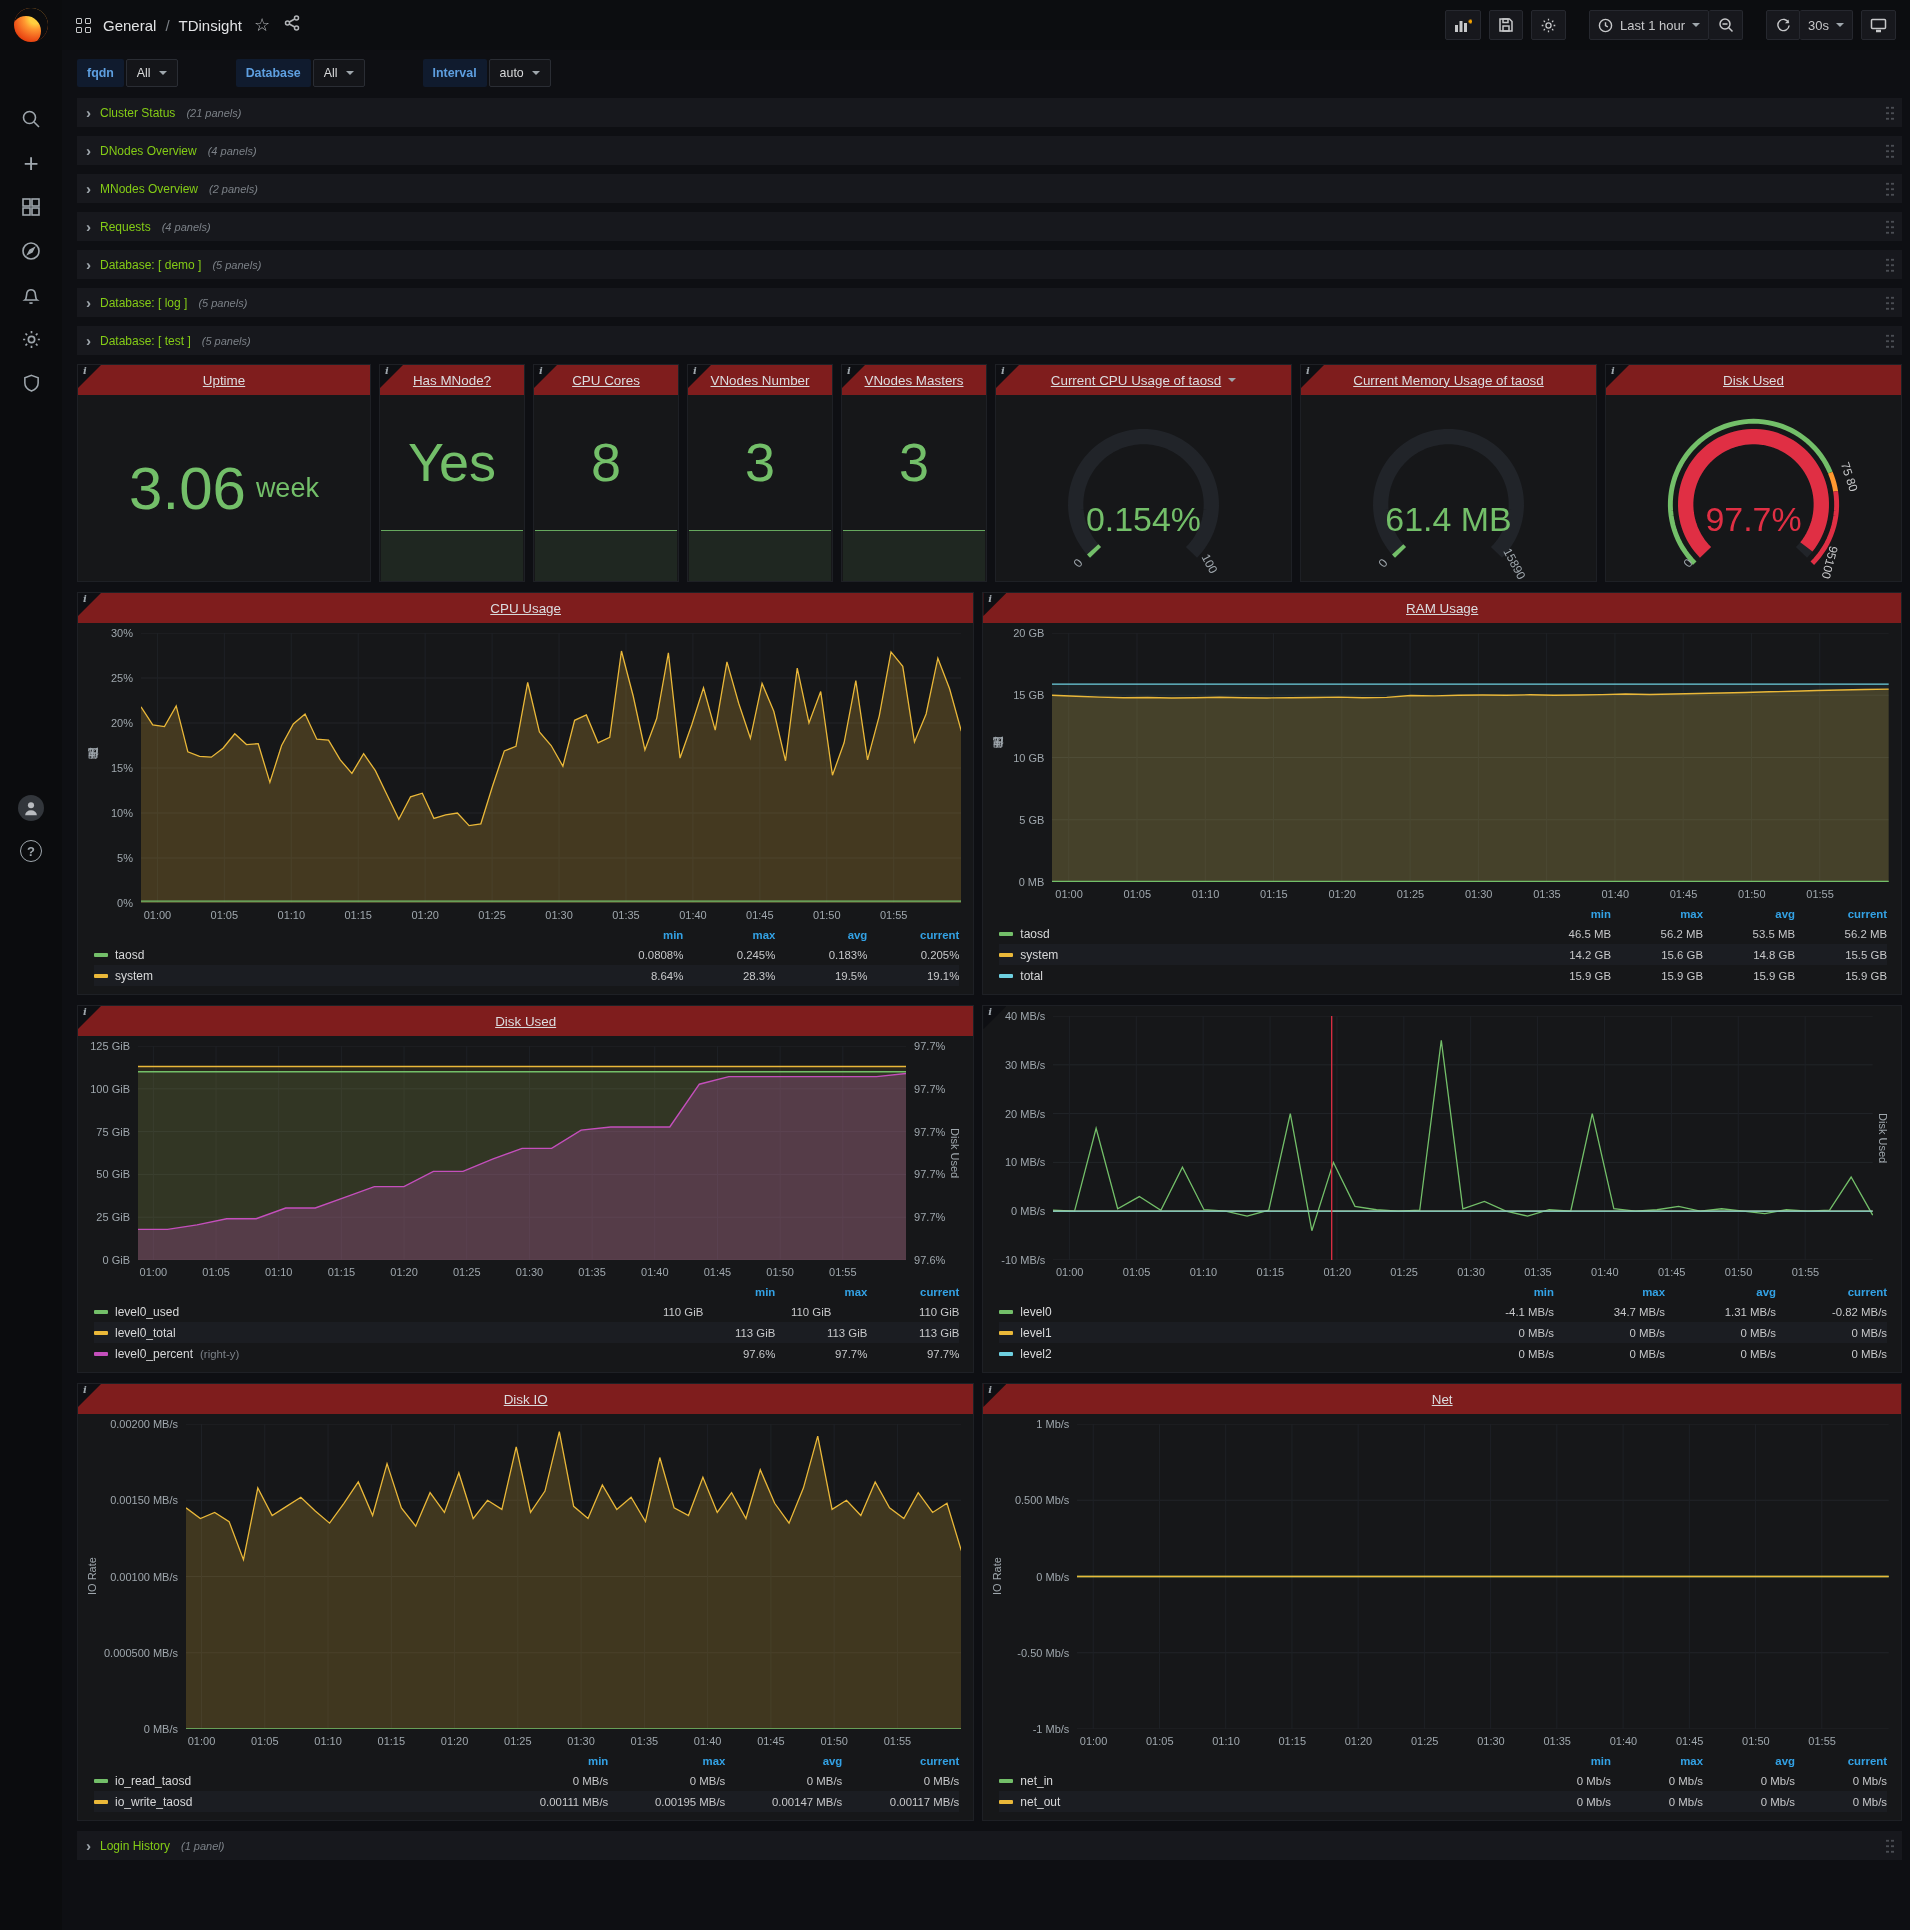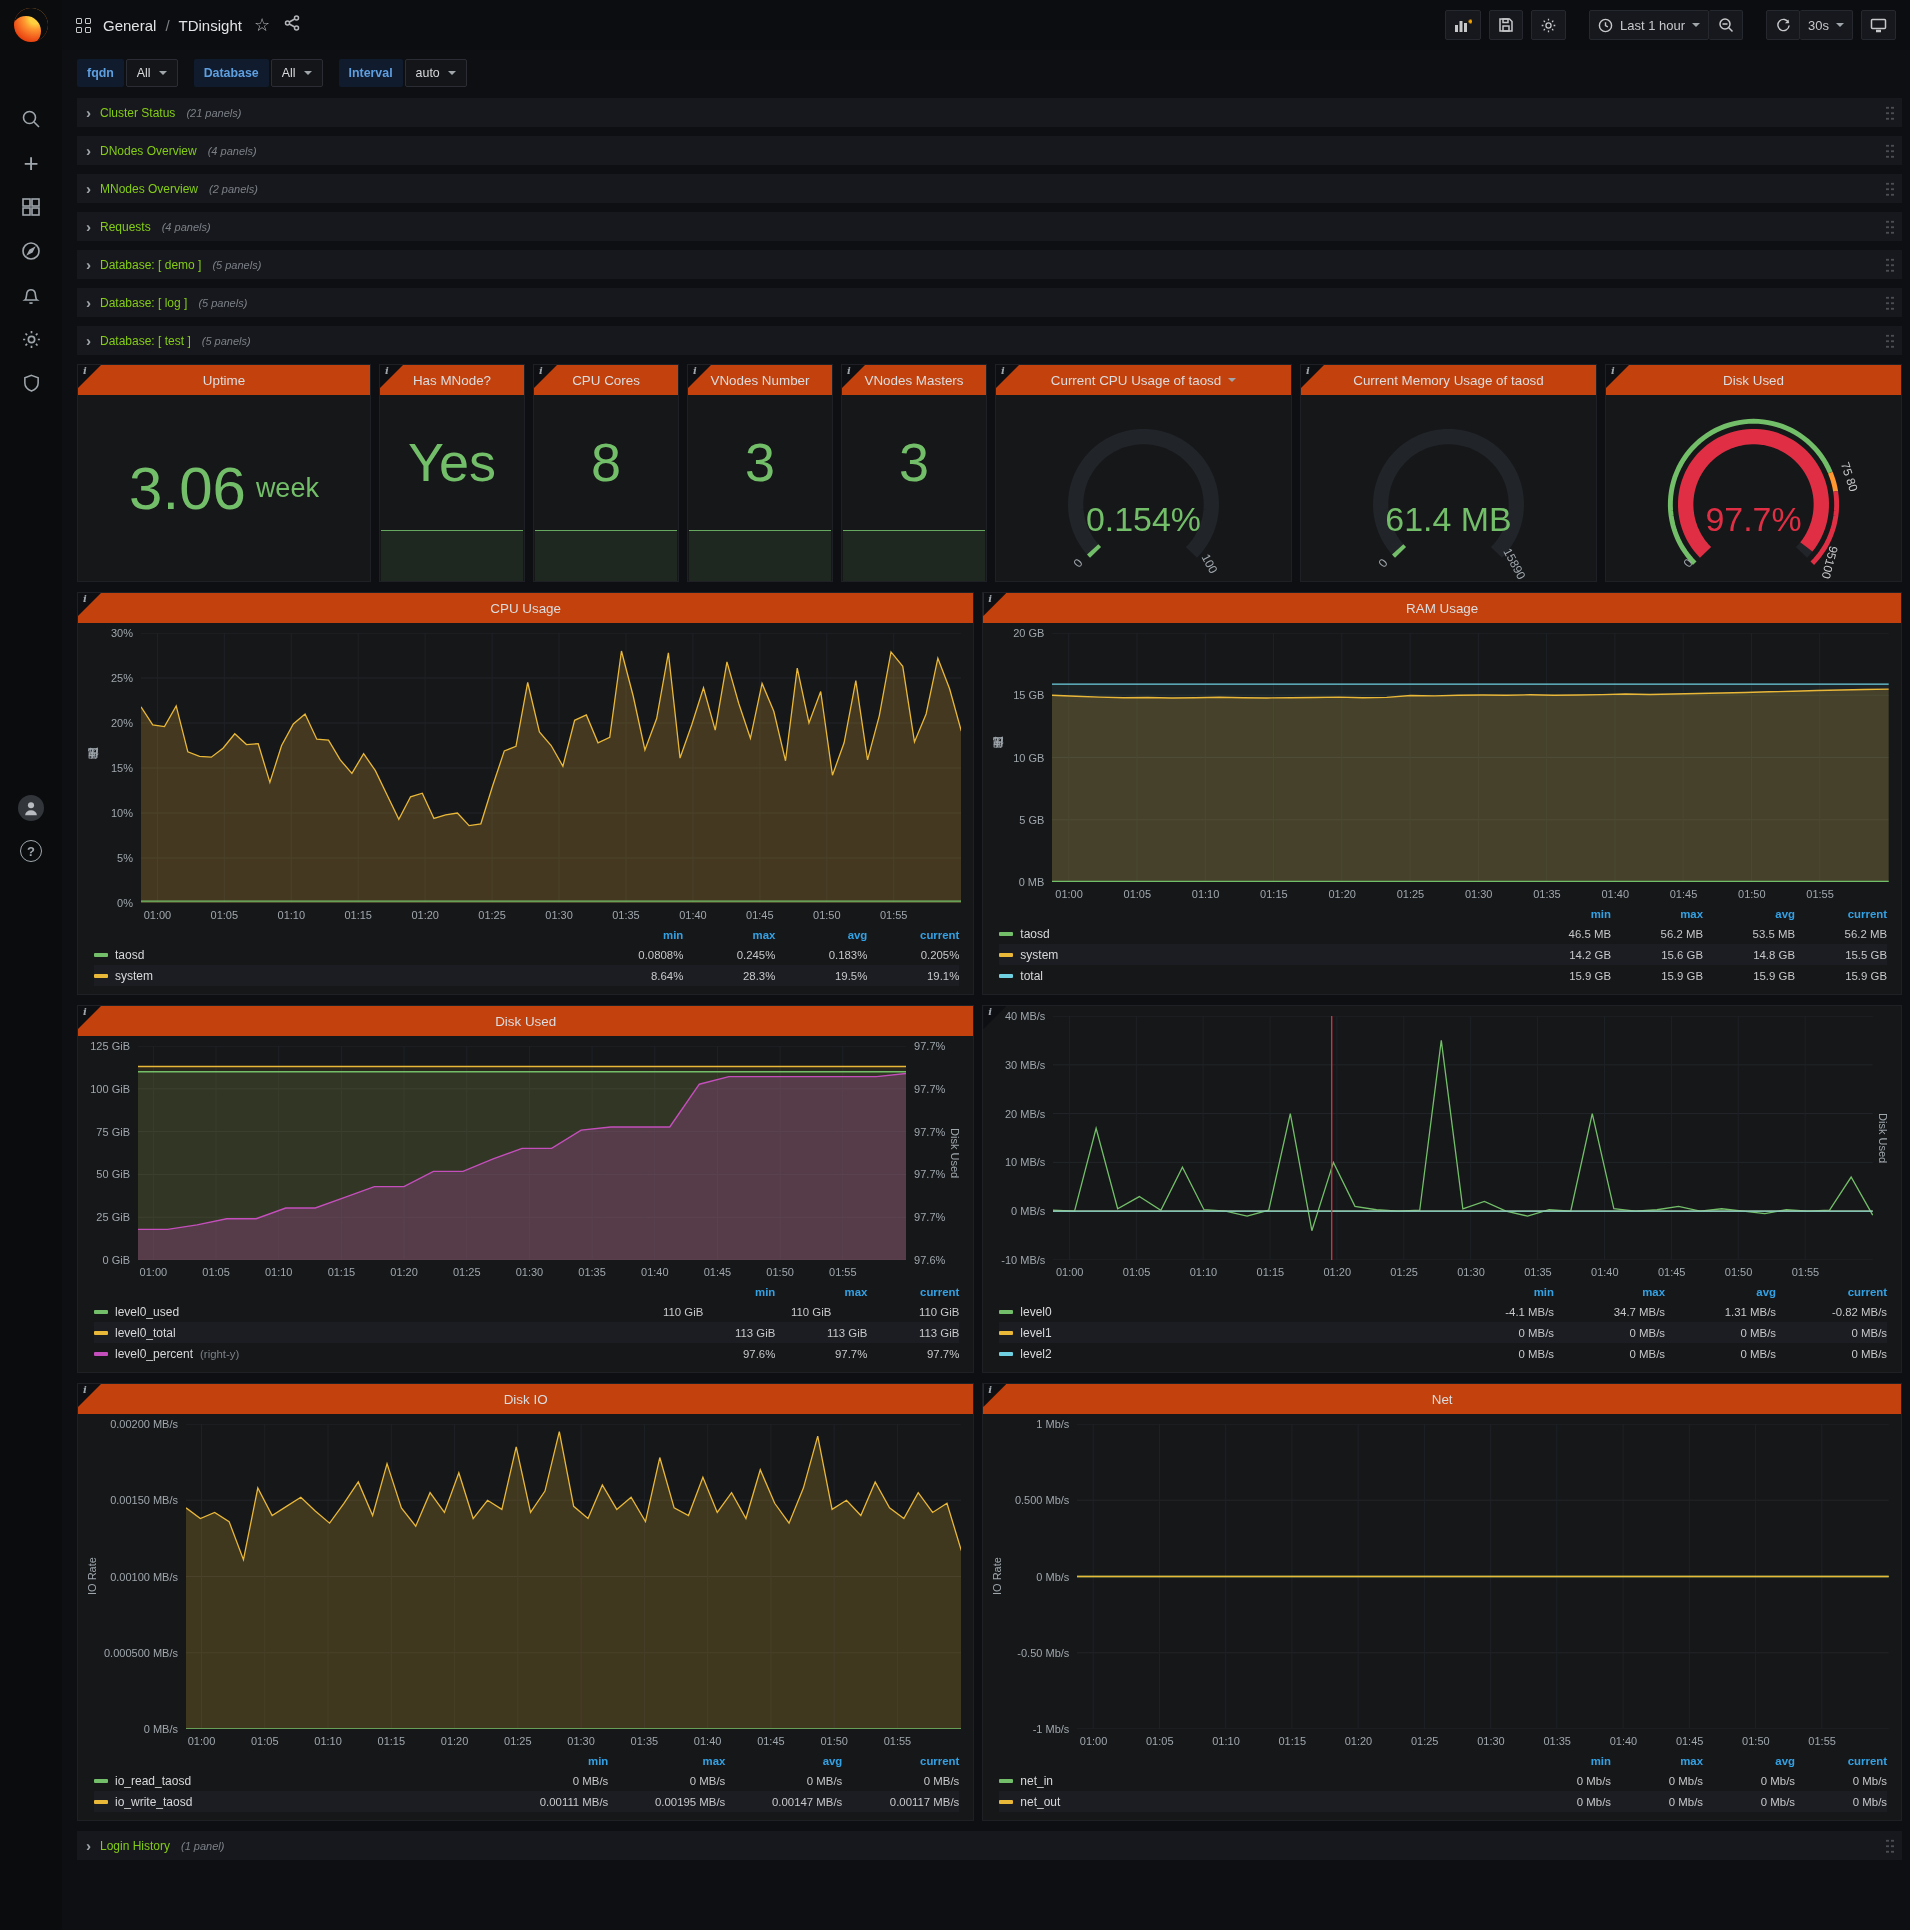--- a/index.html
+++ b/index.html
@@ -27,39 +27,39 @@
   .crumb-extra { color:#b4b6b9; font-size:16px; margin-left:12px; display:flex; gap:14px; align-items:center; }
   .crumb-extra svg { stroke:#b4b6b9; fill:none; stroke-width:1.5; }
   .tb { margin-left:auto; display:flex; align-items:center; gap:8px; }
   .tb-btn { height:30px; min-width:34px; padding:0 8px; background:#17181d; border:1px solid #26282f; border-radius:2px; display:flex; align-items:center; justify-content:center; gap:7px; color:#c7c8ca; font-size:13px; cursor:pointer; }
   .tb-group { display:flex;margin-left:15px; }
   .tb-group .tb-btn + .tb-btn { border-left:none; }
   .tb svg { stroke:#c7c8ca; fill:none; stroke-width:1.5; }
   .caret { width:0; height:0; border-left:4px solid transparent; border-right:4px solid transparent; border-top:4px solid #9fa7ad; display:inline-block; }
   
   .main { position:absolute; left:62px; right:0; top:50px; padding:8px 8px 0 15px; }
-  .varbar { display:flex; align-items:center; margin-bottom:10px; height:30px; }
+  .varbar { display:flex; align-items:center; margin-bottom:10px; height:30px;gap:42px; }
   .vargroup { display:flex; margin-right:16px; }
   .var-label { background:#101b2e; color:#5e9fe0; font-weight:700; font-size:12.4px; padding:0 10px; height:28px; display:flex; align-items:center; border-radius:2px; margin-right:2px; }
   .var-value { background:#141519; border:1px solid #2a2d34; color:#d8d9da; font-size:12.4px; padding:0 10px; height:28px; display:flex; align-items:center; gap:8px; border-radius:2px; cursor:pointer; }
   
   .drow { height:29px; background:#17181d; display:flex; align-items:center; padding:0 9px; margin-bottom:9px; position:relative; cursor:pointer; }
   .drow.open { background:transparent; }
   .chev { color:#9fa7ad; font-size:15px; line-height:1; margin-right:9px; font-weight:700; }
   .chev.down { display:inline-block; transform:rotate(90deg); }
   .drow-title { font-weight:400; font-size:12px; color:#84cc16; }
   .drow-count { font-style:italic; font-size:11px; color:#7b8087; margin-left:11px; }
   .handle { position:absolute; right:7px; top:50%; transform:translateY(-50%); width:10px; height:16px;
     background-image:radial-gradient(circle,#4a4d53 1.1px,transparent 1.3px); background-size:5px 5.5px; }
   
   .prow { display:flex; gap:8px; margin-bottom:10px; }
   .panel { background:#161719; border:1px solid #1e2025; position:relative; display:flex; flex-direction:column; min-width:0; }
   .corner { position:absolute; top:0; left:0; width:23px; height:23px; background:#0e0f13; clip-path:polygon(0 0,100% 0,0 100%); z-index:3; cursor:pointer; }
   .corner .i { position:absolute; top:0px; left:5px; font-size:10px; font-style:italic; font-weight:700; color:#9fa7ad; font-family:"DejaVu Serif",serif; }
-  .panel-header { height:30px; background:#c2410c; display:flex; align-items:center; justify-content:center; gap:7px; flex:none; cursor:pointer; }
+  .panel-header { height:30px; background:#7f1d1d; display:flex; align-items:center; justify-content:center; gap:7px; flex:none; cursor:pointer;text-decoration:underline; }
   .panel-title { font-size:13.4px; color:#dcdde0; font-weight:500; white-space:nowrap; }
   
   .stat-body { flex:1; position:relative; display:flex; align-items:center; justify-content:center; }
   .stat-body.banded { padding-bottom:52px; }
   .stat-value { color:#73bf69; font-size:54px; font-weight:500; }
   .stat-value.big { font-size:60px; }
   .stat-unit { color:#73bf69; font-size:27px; font-weight:500; margin-left:10px; }
   .band { position:absolute; bottom:0; left:1px; right:1px; height:51px; background:rgba(115,191,105,0.10); border-top:1px solid rgba(115,191,105,0.85); }
   .gauge-body { flex:1; position:relative; }
   .gauge-body svg { position:absolute; inset:0; width:100%; height:100%; }

